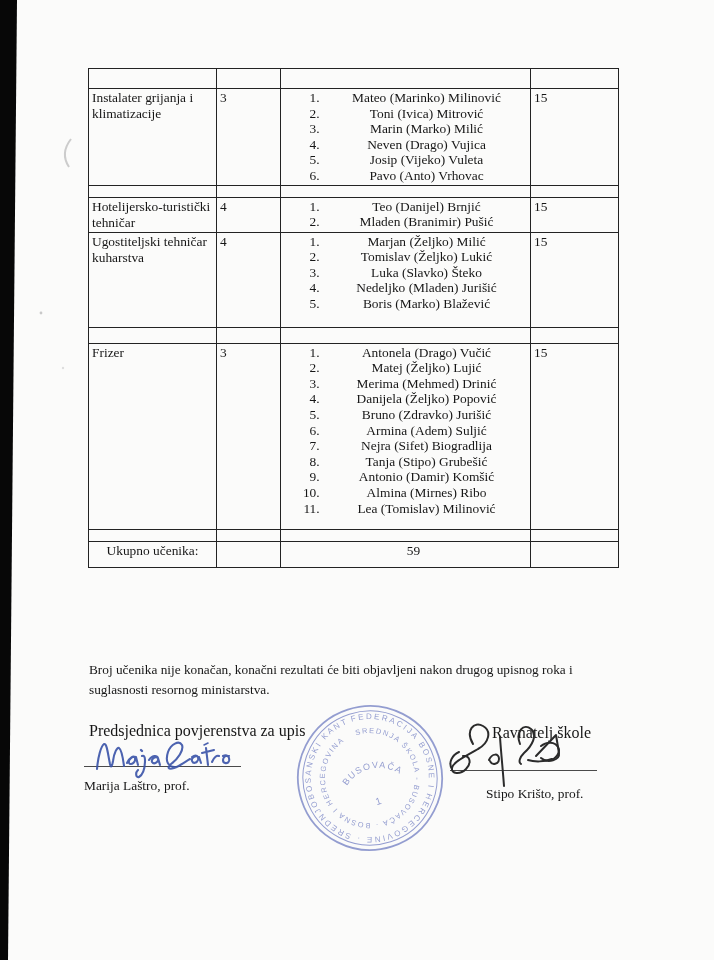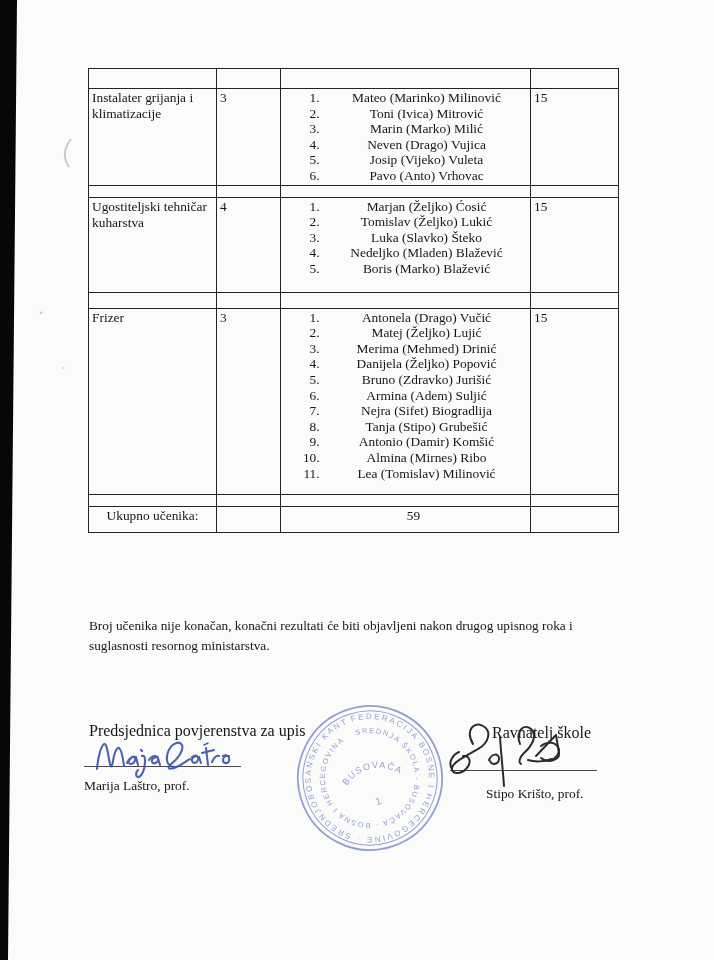--- a/index.html
+++ b/index.html
@@ -20,21 +20,21 @@
     border:1.5px solid #232323; vertical-align:top;
     font-size:13.4px; line-height:16px; padding:1px 3px;
   }
   td.c-program { padding-left:5px;margin-left:44px; }
   td.c-dur     { padding-left:8px; }
   td.c-quota   { padding-left:9px; }
   td.c-students { padding:1px 2px 0 2px;text-align:center; }
   td.c-students ol { margin:0; padding:0 0 0 39px; }
   td.c-students li { line-height:15.6px; padding-left:3px; }
   .note {
-    position:absolute; left:89px; top:616px; width:520px;
+    position:absolute; left:89px; top:660px; width:520px;
     font-size:13.3px; line-height:19.5px;
   }
   .sig-title { position:absolute; font-size:16px; }
   .sig-name  { position:absolute; font-size:13.4px; }
   .sig-line  { position:absolute; height:0; border-top:1.3px solid #4a4a4a; }
   .overlay { position:absolute; left:0; top:0; pointer-events:none; }
   .total-row td { font-size:13.6px;text-align:center; }
 </style>
 </head>
 <body>
@@ -73,30 +73,41 @@
     </tr>
 
 
     <tr style="height:12px">
       <td></td>
         <td></td>
       <td></td>
         <td></td>
     </tr>
 
+    <tr style="height:35px">
+      <td class="c-program">Hotelijersko-turistički tehničar</td>
+      <td class="c-dur">4</td>
+      <td class="c-students">
+        <ol>
+          <li>Teo (Danijel)  Brnjić</li>
+          <li>Mladen (Branimir) Pušić</li>
+        </ol>
+      </td>
+      <td class="c-quota">15</td>
+    </tr>
 
     <tr style="height:95px">
       <td class="c-program">Ugostiteljski tehničar kuharstva</td>
       <td class="c-dur">4</td>
       <td class="c-students">
         <ol>
-          <li>Marjan (Željko) Ćosić</li>
+          <li>Marjan (Željko) Milić</li>
           <li>Tomislav (Željko) Lukić</li>
           <li>Luka (Slavko) Šteko</li>
-          <li>Nedeljko (Mladen) Blažević</li>
+          <li>Nedeljko (Mladen) Jurišić</li>
           <li>Boris (Marko) Blažević</li>
         </ol>
       </td>
       <td class="c-quota">15</td>
     </tr>
 
     <tr style="height:16px">
       <td></td>
         <td></td>
       <td></td>

